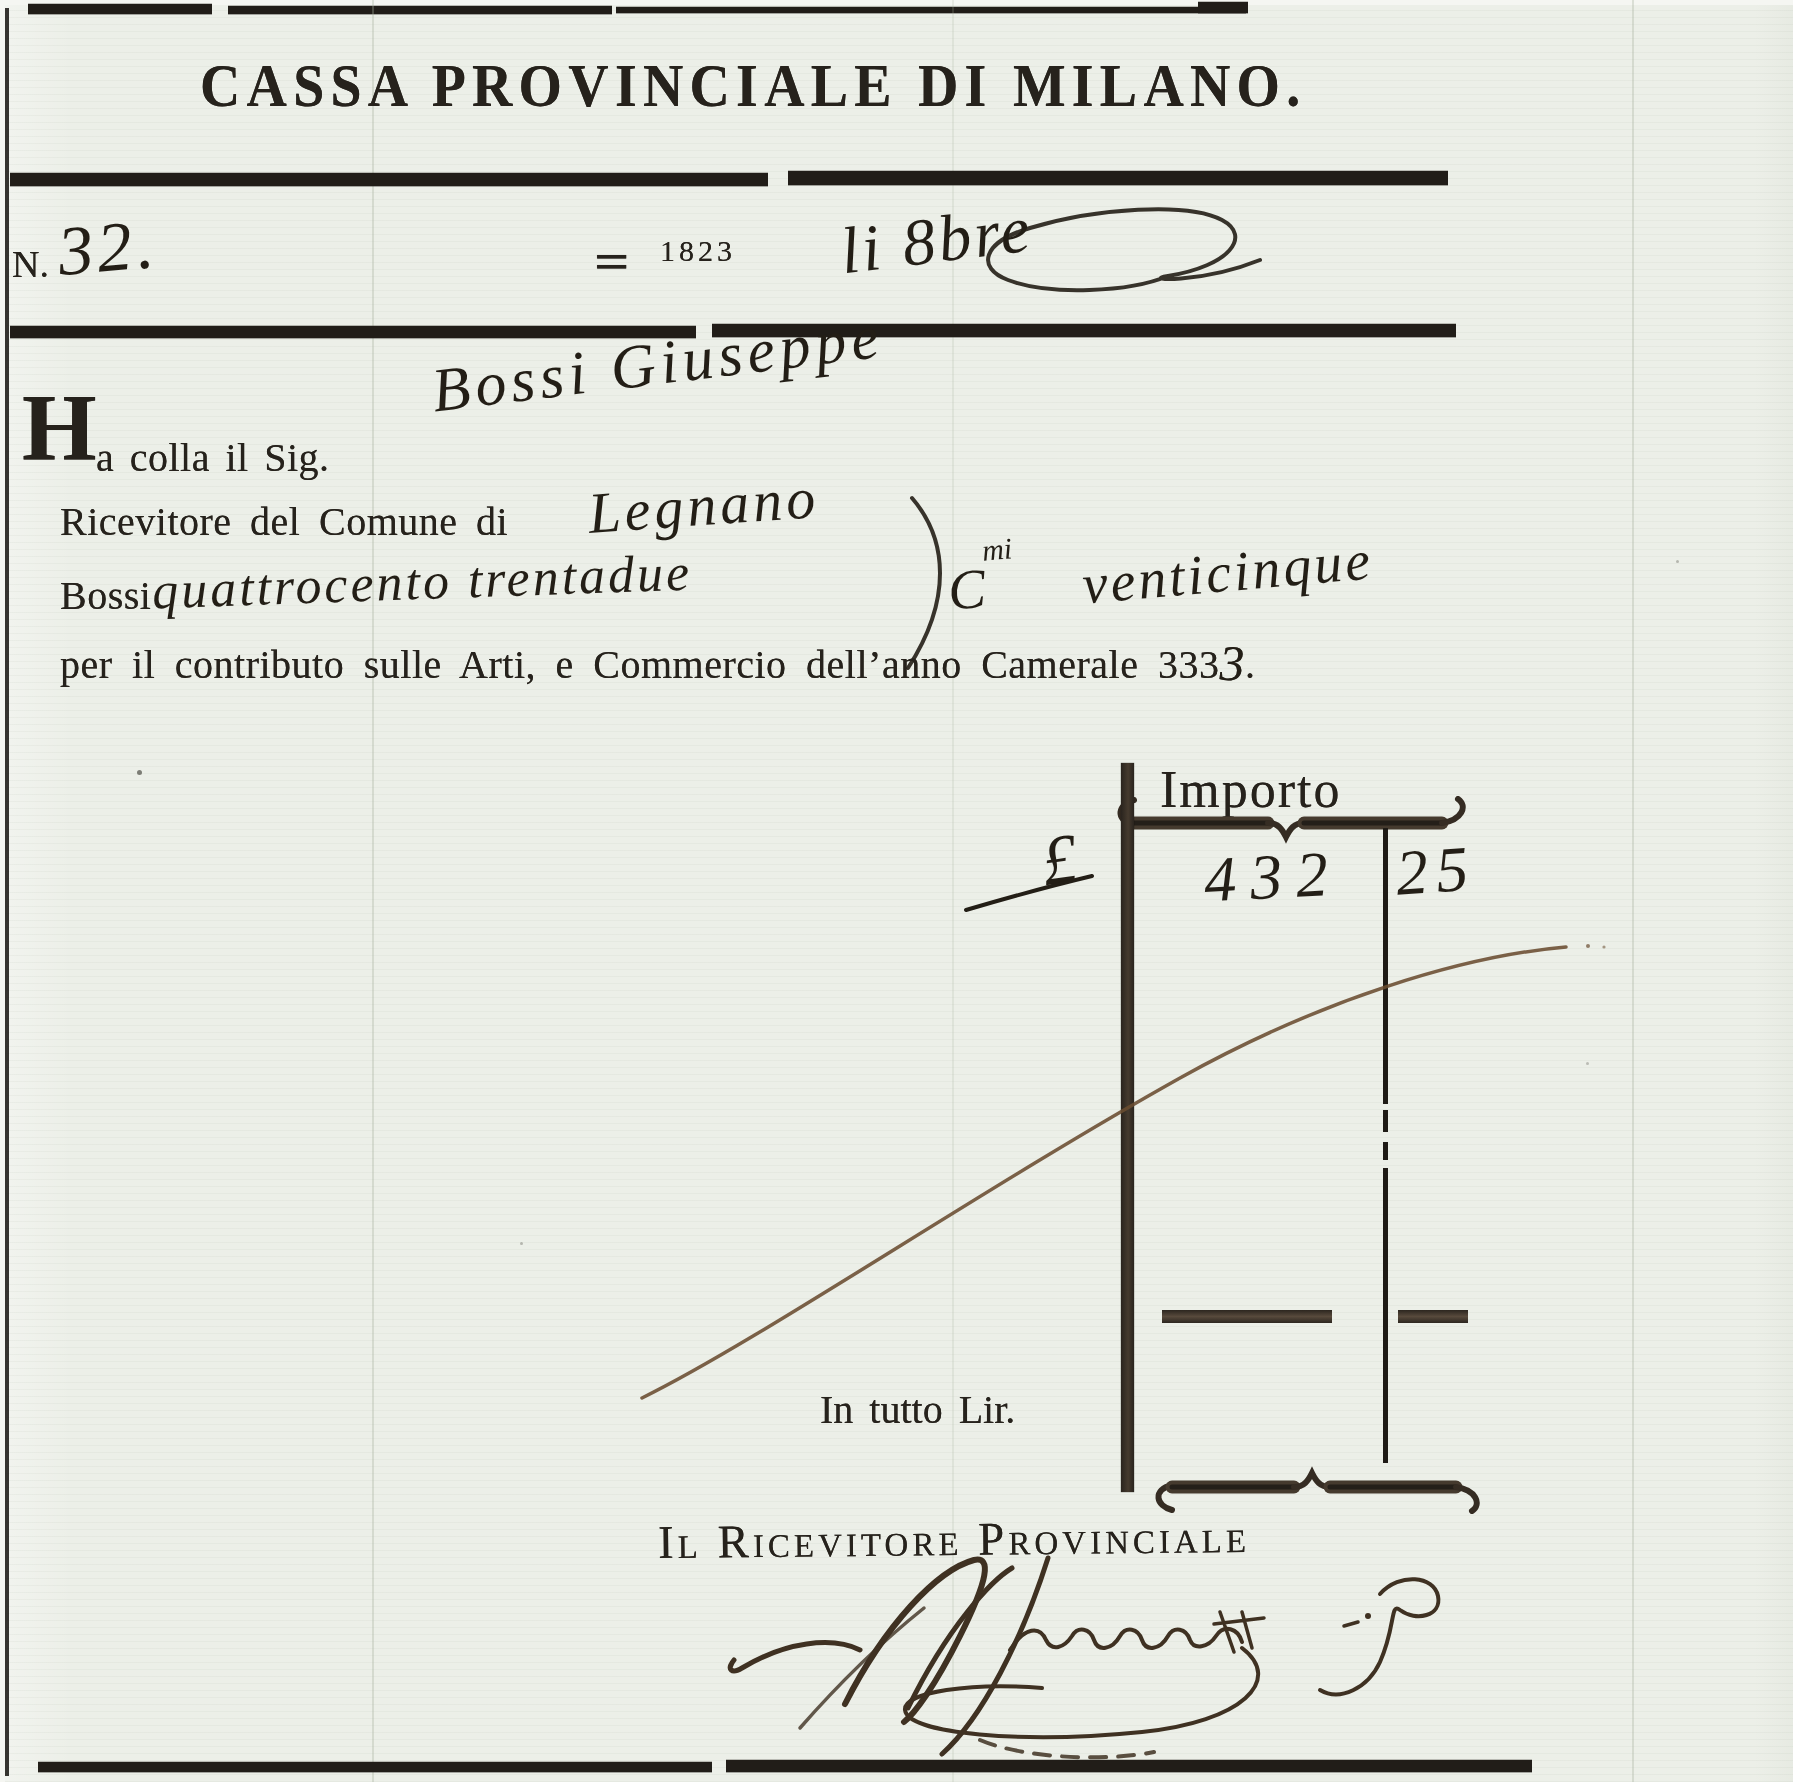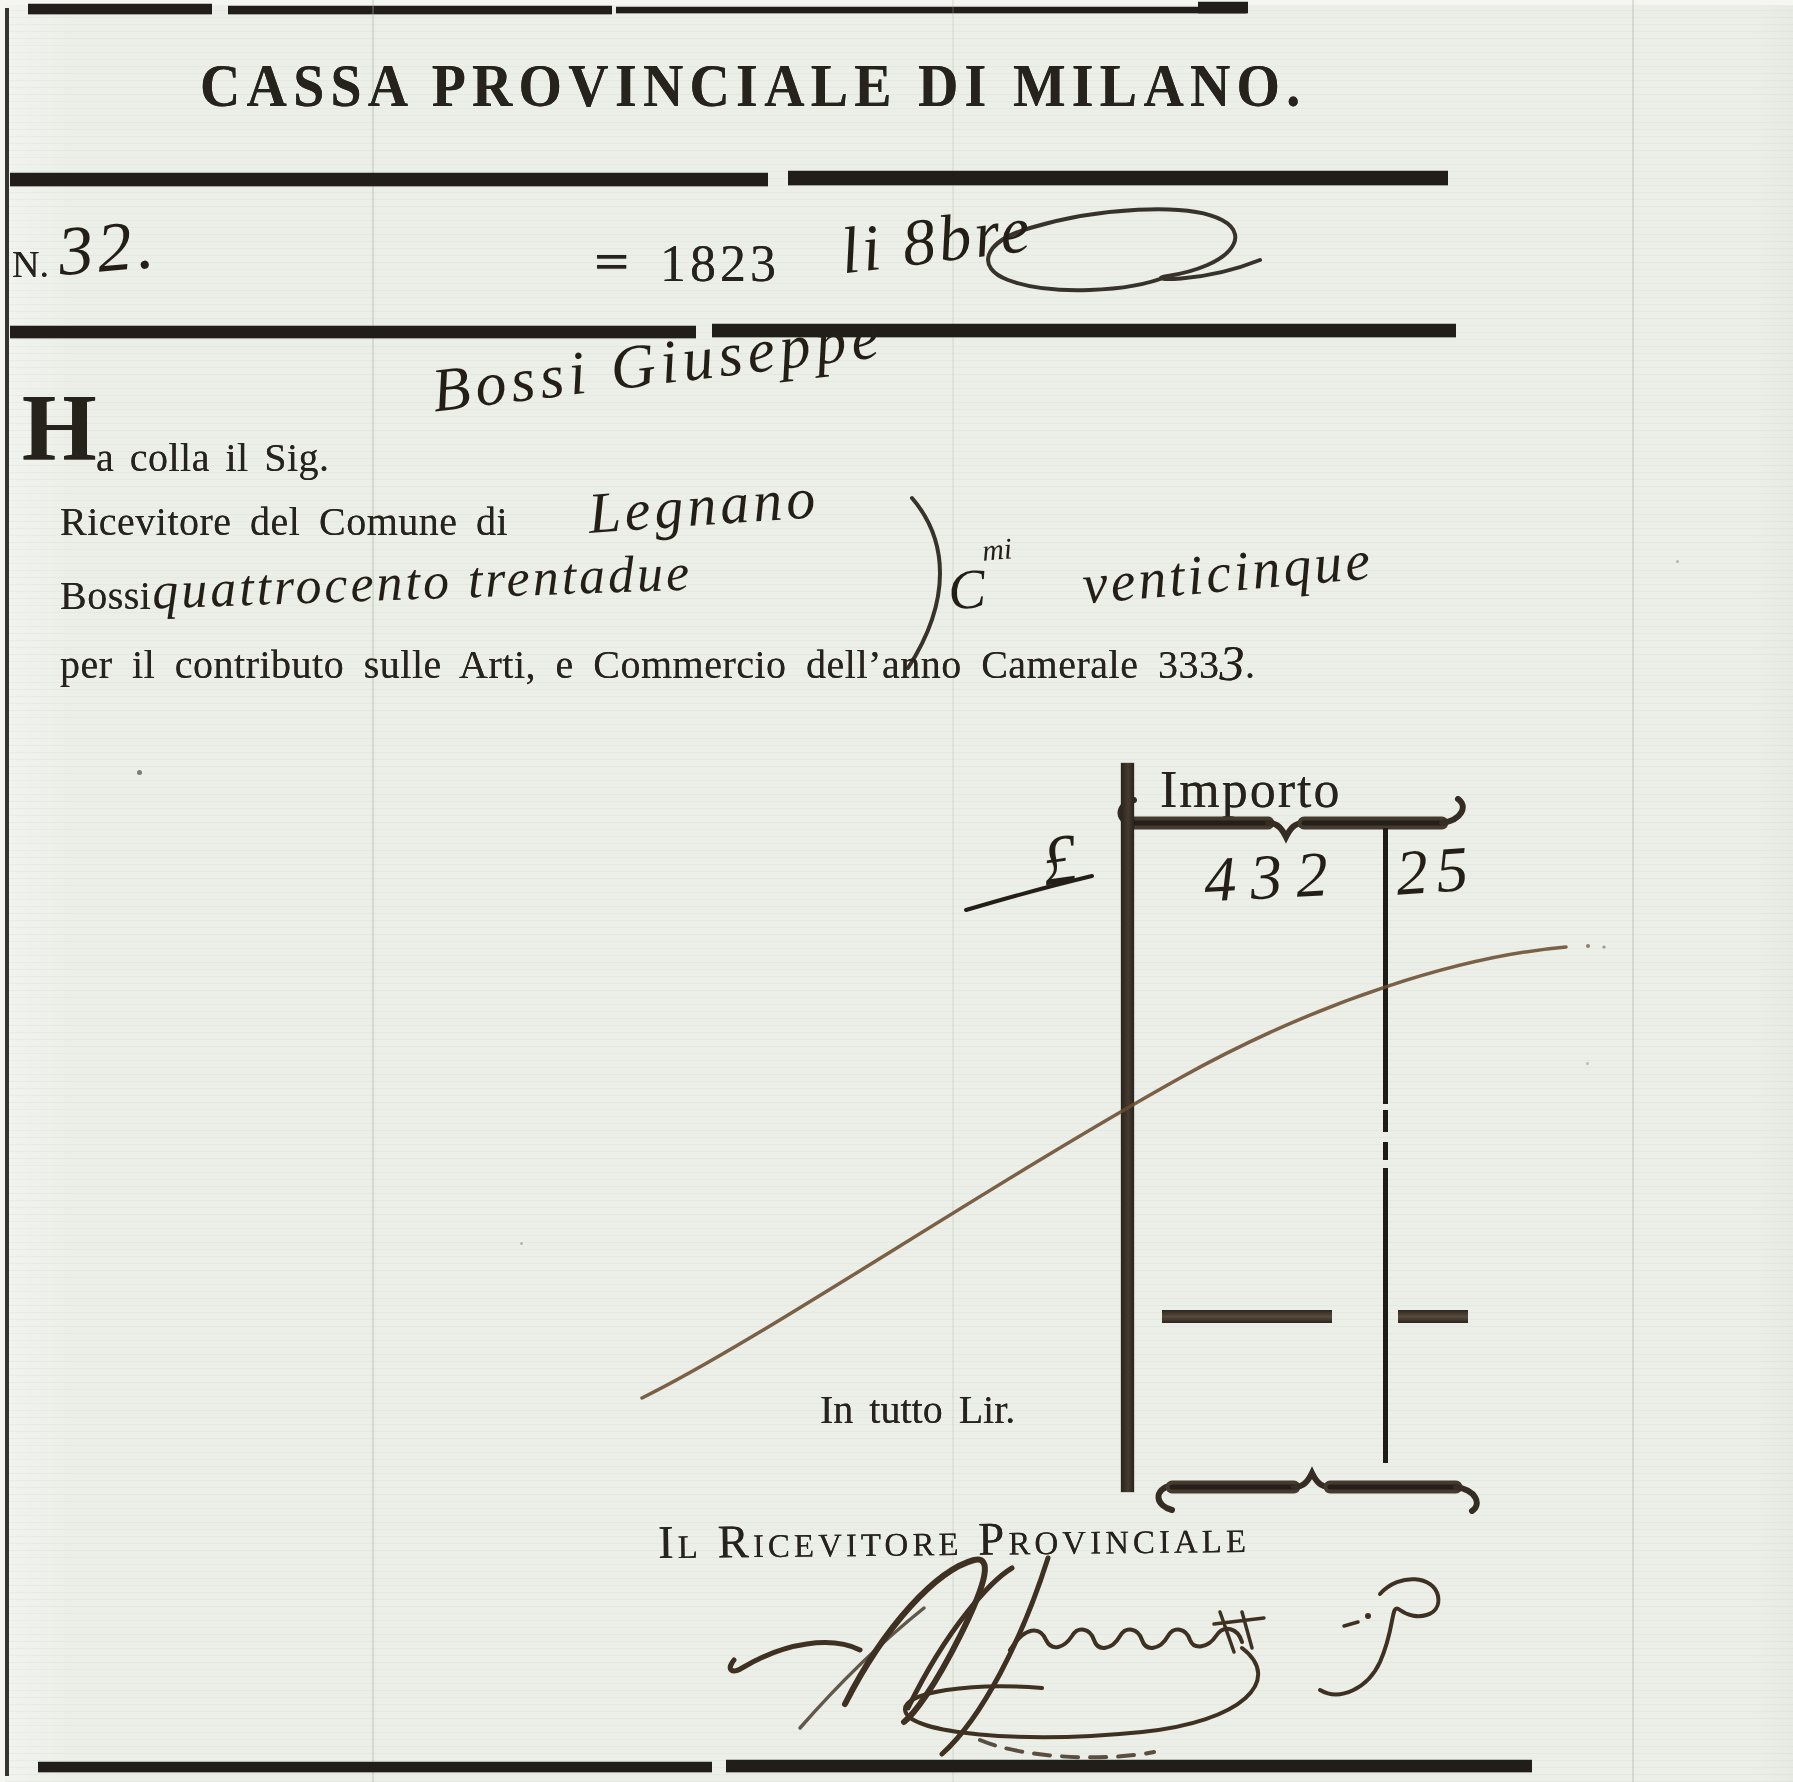--- a/index.html
+++ b/index.html
@@ -74,21 +74,21 @@
   <div class="speck" style="left:1586px;top:1062px;width:3px;height:3px;opacity:.45;"></div>
 
   <div class="abs print title" style="left:200px;top:50px;">CASSA PROVINCIALE DI MILANO.</div>
 
   <div class="abs rule" style="left:10px;top:173px;width:758px;height:13px;"></div>
   <div class="abs rule" style="left:788px;top:171px;width:660px;height:14px;"></div>
 
   <div class="abs print" style="left:12px;top:242px;font-size:38px;">N.</div>
   <div class="abs hand" style="left:58px;top:208px;font-size:70px;transform:rotate(-5deg);letter-spacing:4px;">32.</div>
   <div class="abs print" style="left:594px;top:232px;font-size:50px;font-weight:700;transform:scaleX(1.25);transform-origin:left top;">=</div>
-  <div class="abs print" style="left:660px;top:234px;font-size:52px;letter-spacing:4px;">1823</div>
+  <div class="abs print" style="left:660px;top:234px;font-size:30px;letter-spacing:4px;">1823</div>
   <div class="abs hand" style="left:840px;top:202px;font-size:66px;transform:rotate(-7deg);letter-spacing:3px;">li 8bre</div>
 
   <svg class="abs" style="left:900px;top:180px;" width="420" height="130" viewBox="0 0 420 130">
     <path d="M268,96 C230,112 150,116 108,100 C76,88 82,62 130,48 C196,28 288,22 322,40 C352,56 330,86 268,96 C240,100 300,104 360,80" fill="none" stroke="#231e16" stroke-width="4" stroke-linecap="round" opacity="0.9"></path>
   </svg>
 
   <div class="abs rule" style="left:10px;top:326px;width:686px;height:12px;"></div>
   <div class="abs rule" style="left:712px;top:324px;width:744px;height:13px;"></div>
 
   <div class="abs print dropcap" style="left:22px;top:390px;">H</div>

